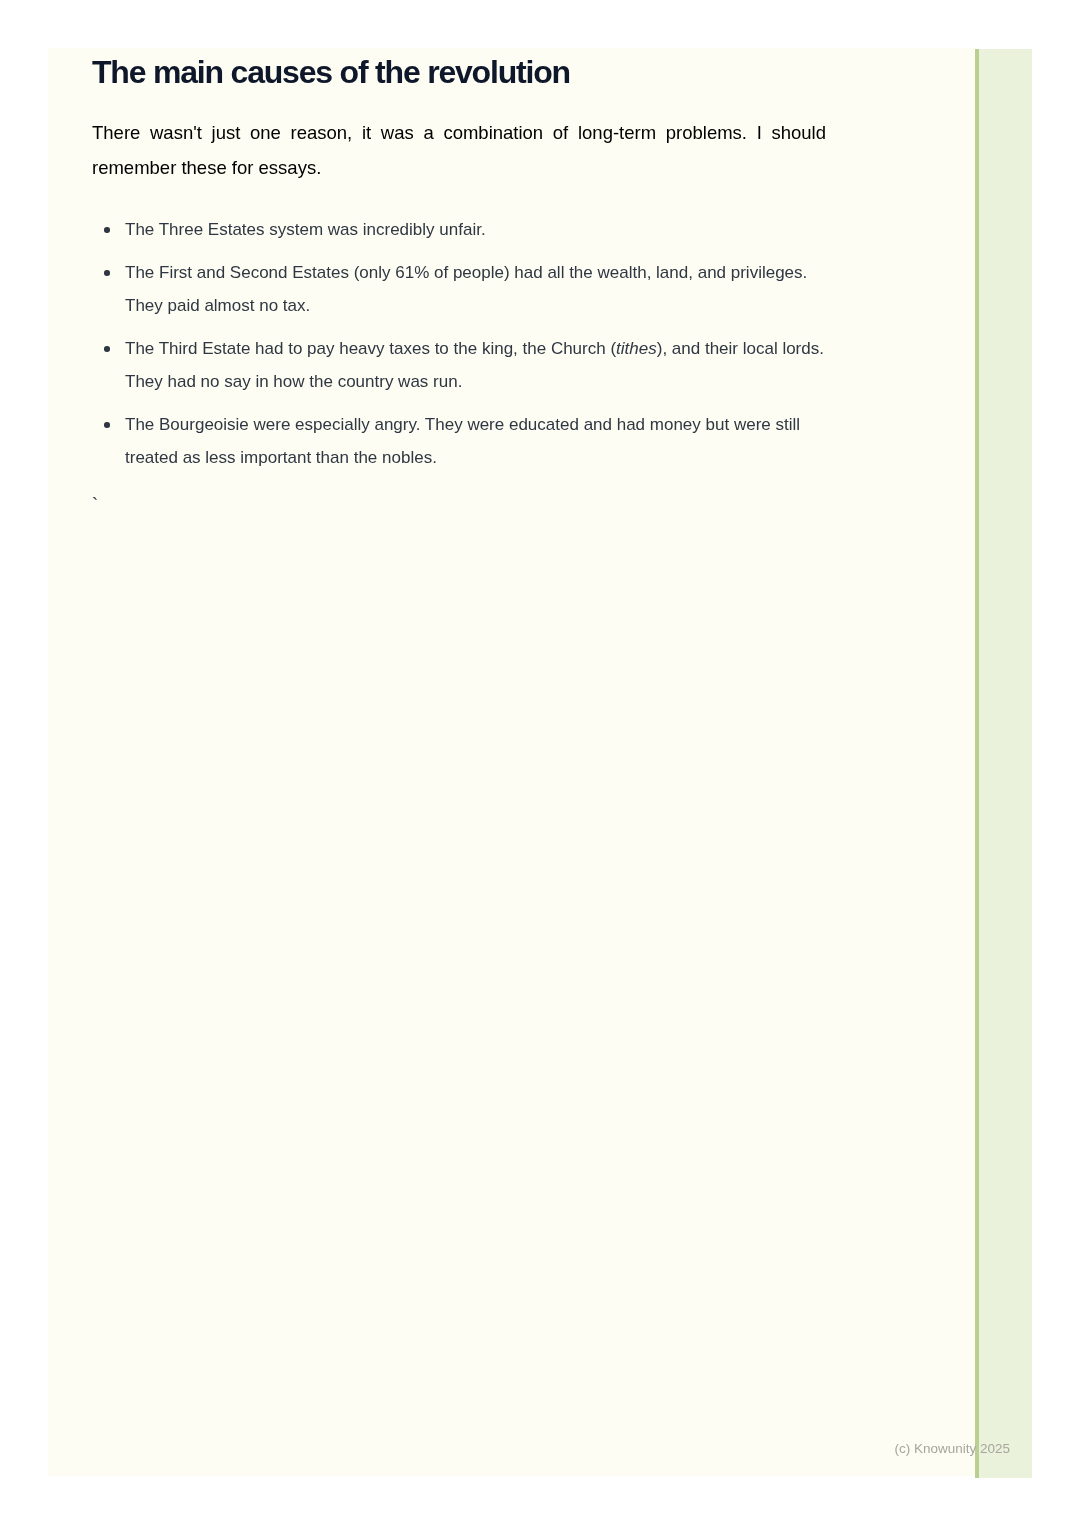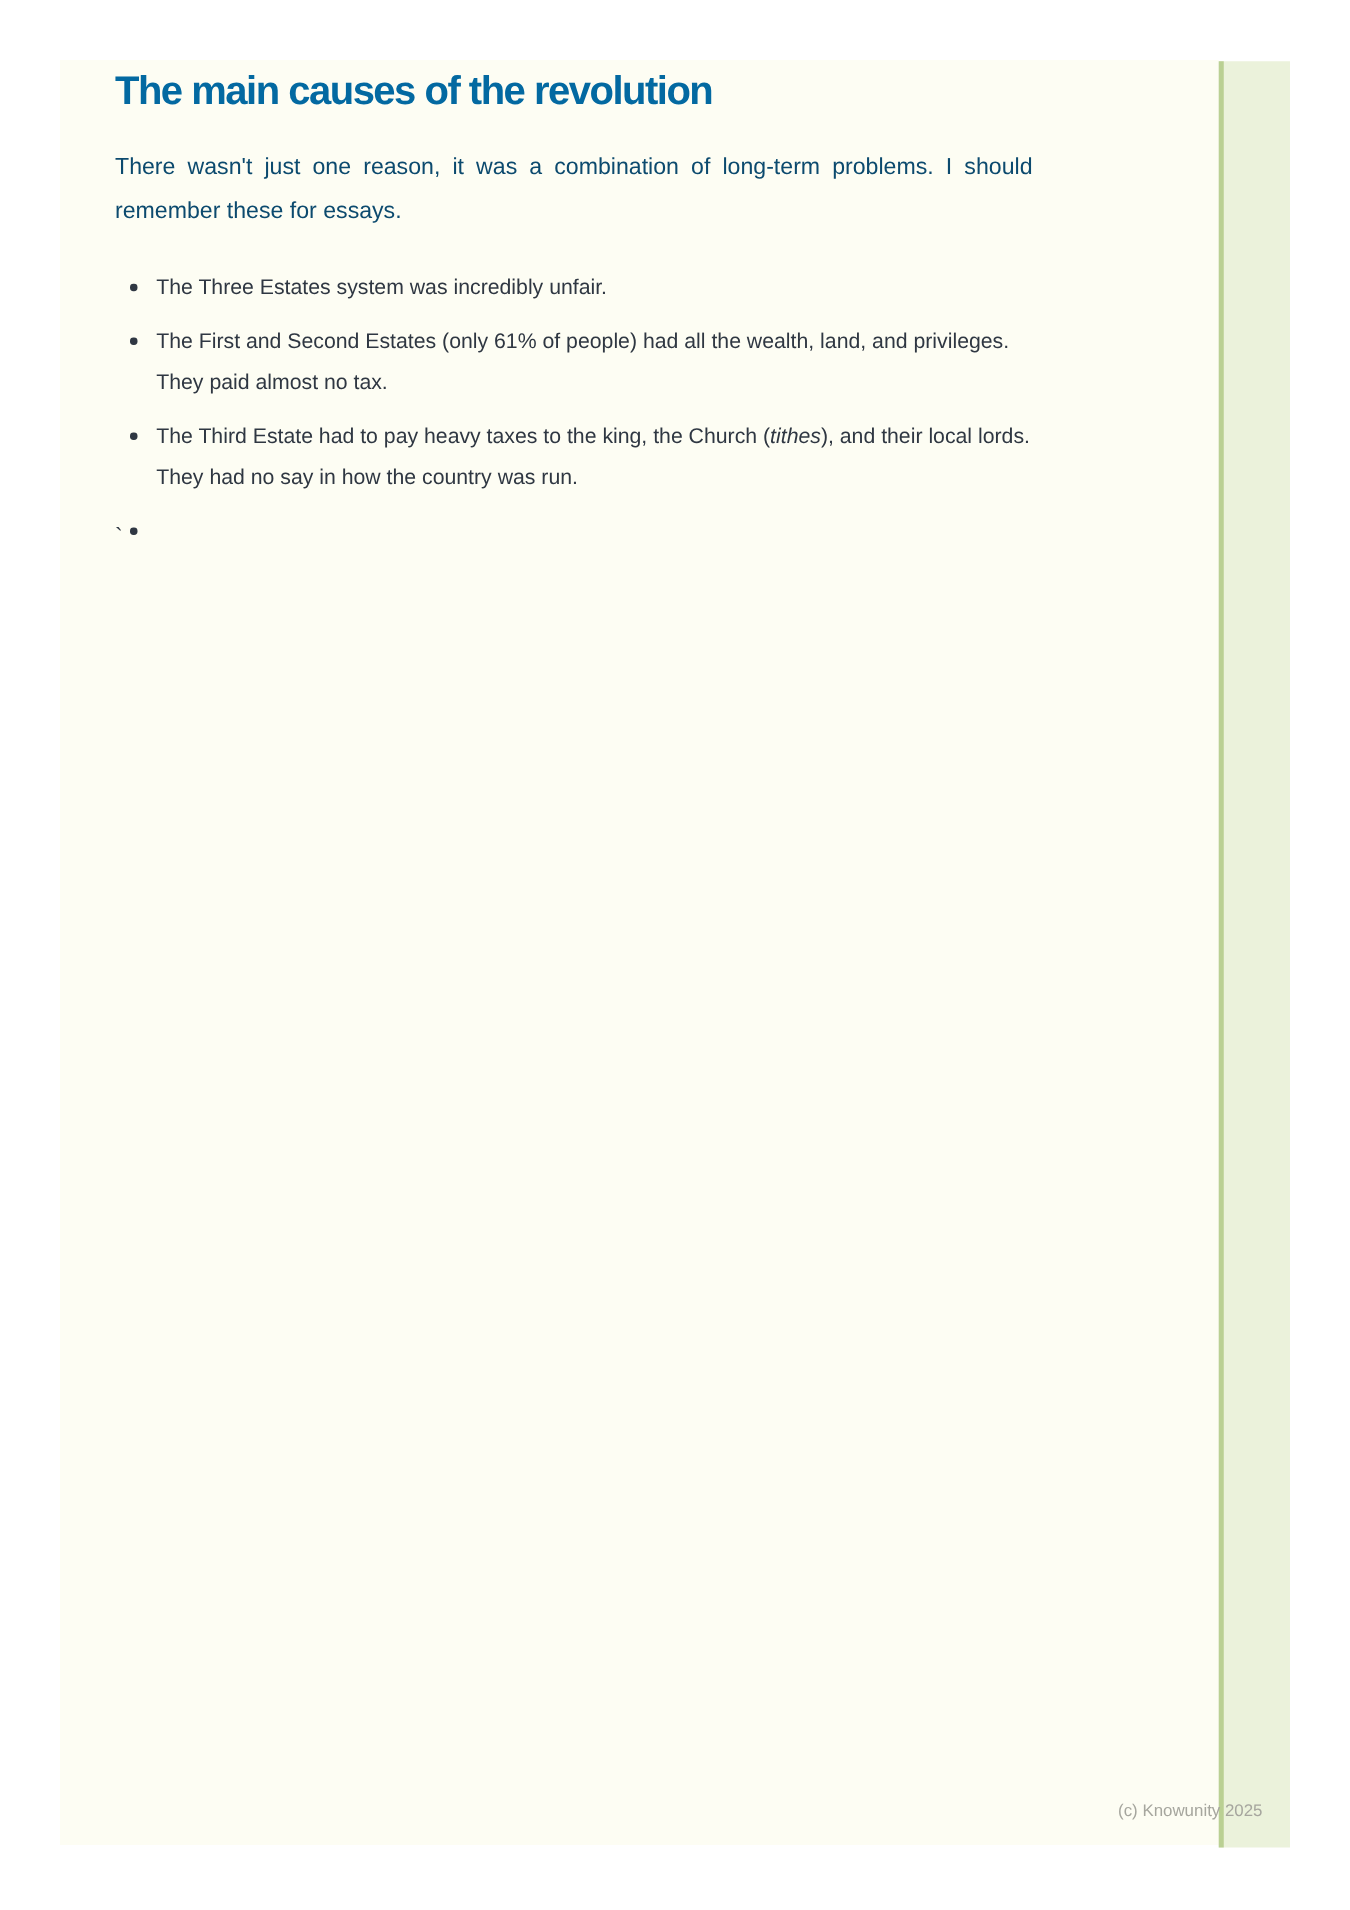--- a/index.html
+++ b/index.html
@@ -39,29 +39,29 @@
   .content {
     position: absolute;
     left: 0;
     top: 0;
     width: 927px;
     padding: 6px 149px 0 44px;
   }
   h1.page-title {
     margin: 0;
     padding: 0;
-    color: #0369a1;
+    color: #0f172a;
     font-size: 32px;
     line-height: 36px;
     font-weight: bold;
     letter-spacing: -1.2px;
   }
   p.intro {
     margin: 25px 0 0 0;
-    color: #0c4a6e;
+    color: #000000;
     font-size: 18.5px;
     line-height: 35px;
     text-align: justify;
   }
   h3.section-title {
     margin: 21px 0 0 0;
     color: #2f3742;
     font-size: 20px;
     line-height: 24px;
     font-weight: bold;
@@ -129,20 +129,21 @@
         <li>
           <span class="dot"></span>
           <span class="li-text"><span>The First and Second Estates (only 61% of people) had all the wealth, land, and privileges. They paid almost no tax.</span><em></em><span></span></span>
         </li>
         <li>
           <span class="dot"></span>
           <span class="li-text"><span>The Third Estate had to pay heavy taxes to the king, the Church (</span><em>tithes</em><span>), and their local lords. They had no say in how the country was run.</span></span>
         </li>
         <li>
           <span class="dot"></span>
+          <span class="li-text"><span>The Bourgeoisie were especially angry. They were educated and had money but were still treated as less important than the nobles.</span><em></em><span></span></span>
         </li>
       </ul>
 
       <p class="stray">`</p>
 
     </div>
   </div>
 
   <div class="stripe"></div>
 

